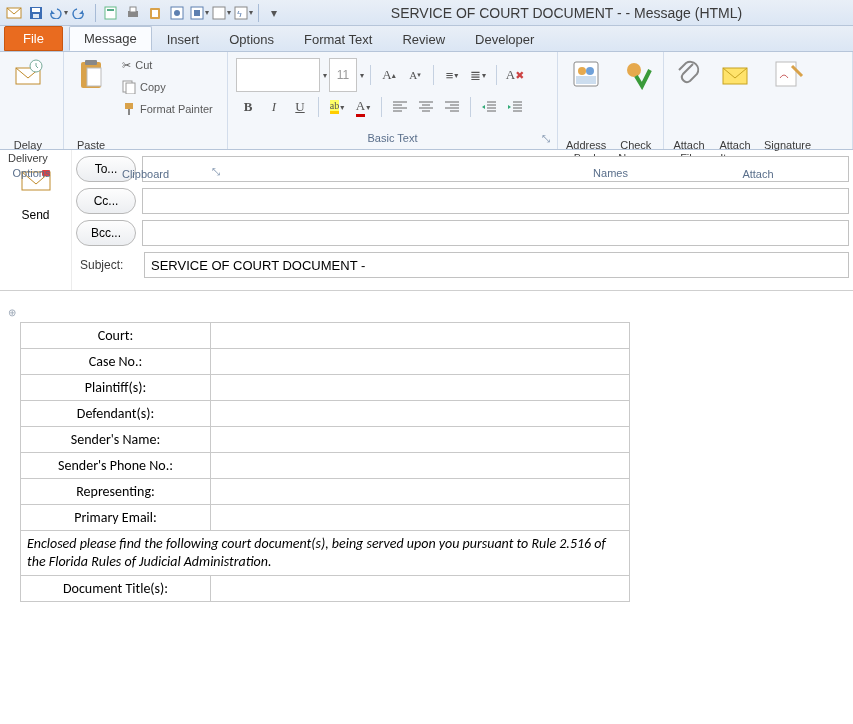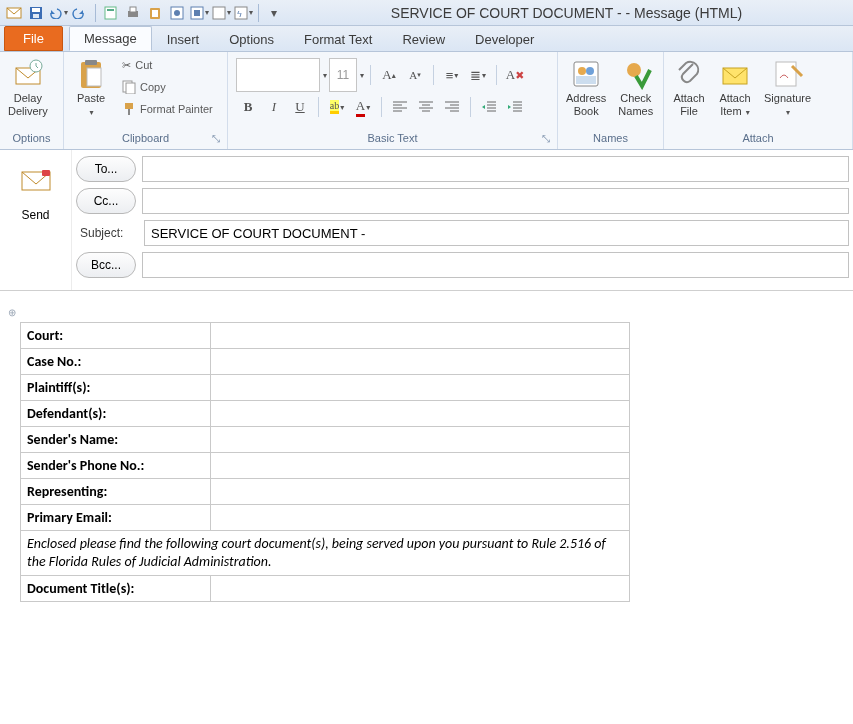--- a/index.html
+++ b/index.html
@@ -18,21 +18,21 @@
   .tab.file { background:#e96b1f; color:#fff; border:1px solid #c85610; border-top-left-radius:2px; border-top-right-radius:2px; padding:4px 18px; margin-right:6px; }
   .tab.active { background:#fafcff; border:1px solid #b6c5d9; border-bottom:1px solid #fafcff; border-top-left-radius:2px; border-top-right-radius:2px; }
 
   
   .ribbon { height: 98px; background:#f4f7fb; border-bottom:1px solid #b6c5d9; display:flex; }
   .group { border-right:1px solid #d3ddeb; display:flex; flex-direction:column; padding:2px; }
   .group-body { flex:1; display:flex; align-items:flex-start; }
   .group-label { height:18px; text-align:center; font-size:11px; color:#5a6f8b; display:flex; align-items:center; justify-content:center; position:relative; padding:0 6px;}
   .dlg-launch { position:absolute; right:2px; bottom:1px; width:14px; height:14px; font-size:10px; color:#6c83a1; cursor:pointer; display:flex;align-items:center;justify-content:center;}
 
-  .bigbtn { display:flex; flex-direction:column; align-items:center; padding:2px 6px; cursor:pointer; min-width:50px; }
+  .bigbtn { display:flex; flex-direction:column; align-items:center; padding:2px 6px; cursor:pointer; min-width:50px;gap:47px; }
   .bigbtn .ico { width:32px; height:32px; margin:2px 0; }
   .bigbtn .lbl { font-size:11px; text-align:center; line-height:13px; color:#3b3b3b; }
 
   .smallbtn { display:flex; align-items:center; height:22px; padding:0 4px; cursor:pointer; font-size:11px; color:#5a5a5a; gap:4px;}
   .clipcol { display:flex; flex-direction:column; padding-left:2px; }
 
   .basictext-body { display:flex; flex-direction:column; gap:4px; padding:4px 6px; flex:1;}
   .bt-row { display:flex; align-items:center; gap:2px; }
   .bt-sep { width:1px; height:20px; background:#c5d1e1; margin:0 4px;}
   .bt-input { height:22px; border:1px solid #c5c5c5; background:#fff; font-size:12px; padding:16px 4px; color:#999; }
@@ -46,21 +46,21 @@
   .fieldrow { display:flex; align-items:center; margin-bottom:6px; gap:6px; }
   .addrbtn { width:60px; height:26px; border:1px solid #b8b8b8; background:linear-gradient(#fdfdfd,#eceef1); border-radius:13px; font-size:12px; cursor:pointer; }
   .subjlabel { width:62px; text-align:left; font-size:12px; color:#3b3b3b; padding-left:4px;}
   .fieldinput { flex:1; height:26px; border:1px solid #c2c2c2; background:#fff; padding:0 6px; font-size:13px; }
 
   
   .msgbody { padding:16px 8px; }
   .anchor { color:#9aa6b5; font-size:10px; margin-bottom:4px; }
   .tbl { border-collapse:collapse; width:610px; margin-left:12px; }
   .tbl td { border:1px solid #c9c9c9; padding:4px 6px; font-size:14px; font-family:Calibri,"Segoe UI",sans-serif; }
-  .tbl td.label { width:190px; text-align:left; font-weight:bold; }
+  .tbl td.label { width:190px; text-align:center; font-weight:normal; }
   .paragraph { font-style:italic; font-size:14px; font-family:Calibri,"Segoe UI",sans-serif; padding:16px 10px; line-height:1.3; }
 
   .caret { font-size:8px; color:#555; margin-left:1px; }
   svg { display:block; }
 </style>
 </head>
 <body>
 
 <div class="titlebar">
   <div class="qat">
@@ -358,26 +358,26 @@
   <div class="fieldcol">
     <div class="fieldrow">
       <button class="addrbtn">To...</button>
       <input class="fieldinput" style="">
     </div>
     <div class="fieldrow">
       <button class="addrbtn">Cc...</button>
       <input class="fieldinput" style="">
     </div>
     <div class="fieldrow">
+      <button class="addrbtn">Bcc...</button>
+      <input class="fieldinput" style="">
+    </div>
+    <div class="fieldrow">
       <div class="subjlabel">Subject:</div>
       <input class="fieldinput" value="SERVICE OF COURT DOCUMENT - " style="">
-    </div>
-    <div class="fieldrow">
-      <button class="addrbtn">Bcc...</button>
-      <input class="fieldinput" style="">
     </div>
   </div>
 </div>
 
 <div class="msgbody">
   <div class="anchor">⊕</div>
   <table class="tbl">
     <tbody>
         <tr>
           <td class="label">Court:</td>

